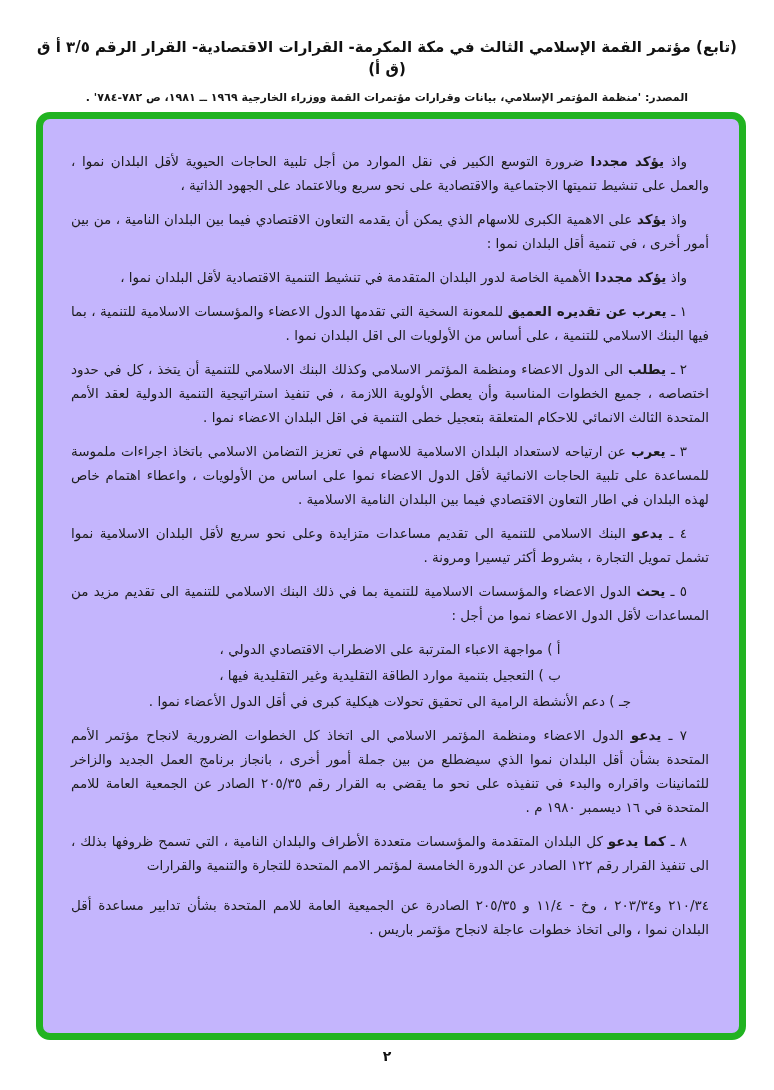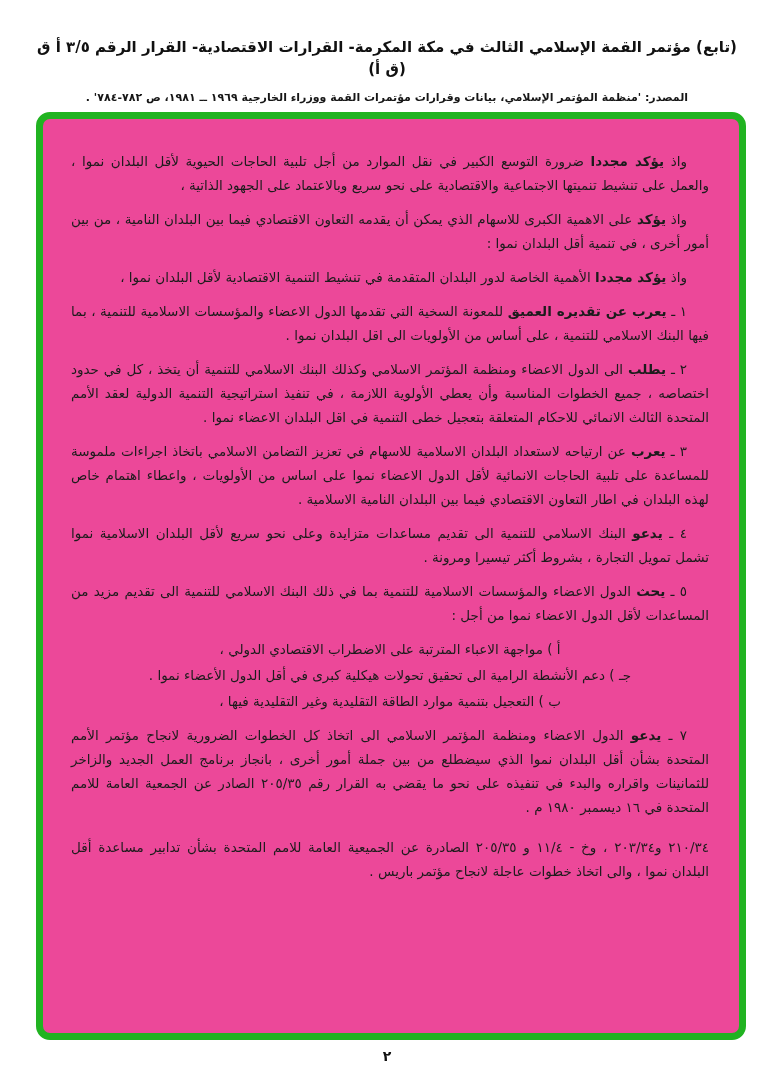--- a/index.html
+++ b/index.html
@@ -16,21 +16,21 @@
     padding:0 28px;line-height:22px;
   }
   .header-source{
     font-size:11px;font-weight:700;color:#161616;margin-top:10px;line-height:15px;
   }
   .content-box{
     position:absolute;top:112px;left:36px;width:710px;height:928px;
     box-sizing:border-box;
     border:7px solid #21b321;border-radius:14px;
     padding:20px 30px 16px 28px;
-    direction:rtl;overflow:hidden;background:#ec4899;
+    direction:rtl;overflow:hidden;background:#c4b5fd;
   }
   .para{
     font-size:13.5px;line-height:24px;text-align:justify;
     margin:10px 0;color:#1c1c1c;
   }
   .para b{font-weight:700;}
   .indent{text-indent:22px;}
   .sub{margin:2px 0;text-align:center;}
   .cont{margin-top:16px;}
   .page-number{
@@ -59,25 +59,26 @@
   <p class="para indent"><span>٢ ـ </span><b>يطلب</b><span> الى الدول الاعضاء ومنظمة المؤتمر الاسلامي وكذلك البنك الاسلامي للتنمية أن يتخذ ، كل في حدود اختصاصه ، جميع الخطوات المناسبة وأن يعطي الأولوية اللازمة ، في تنفيذ استراتيجية التنمية الدولية لعقد الأمم المتحدة الثالث الانمائي للاحكام المتعلقة بتعجيل خطى التنمية في اقل البلدان الاعضاء نموا .</span></p>
 
   <p class="para indent"><span>٣ ـ </span><b>يعرب</b><span> عن ارتياحه لاستعداد البلدان الاسلامية للاسهام في تعزيز التضامن الاسلامي باتخاذ اجراءات ملموسة للمساعدة على تلبية الحاجات الانمائية لأقل الدول الاعضاء نموا على اساس من الأولويات ، واعطاء اهتمام خاص لهذه البلدان في اطار التعاون الاقتصادي فيما بين البلدان النامية الاسلامية .</span></p>
 
   <p class="para indent"><span>٤ ـ </span><b>يدعو</b><span> البنك الاسلامي للتنمية الى تقديم مساعدات متزايدة وعلى نحو سريع لأقل البلدان الاسلامية نموا تشمل تمويل التجارة ، بشروط أكثر تيسيرا ومرونة .</span></p>
 
   <p class="para indent"><span>٥ ـ </span><b>يحث</b><span> الدول الاعضاء والمؤسسات الاسلامية للتنمية بما في ذلك البنك الاسلامي للتنمية الى تقديم مزيد من المساعدات لأقل الدول الاعضاء نموا من أجل :</span></p>
 
   <p class="para sub"><span>أ ) </span><span>مواجهة الاعباء المترتبة على الاضطراب الاقتصادي الدولي ،</span></p>
 
+  <p class="para sub"><span>ب ) </span><span>التعجيل بتنمية موارد الطاقة التقليدية وغير التقليدية فيها ،</span></p>
+
   <p class="para sub"><span>جـ ) </span><span>دعم الأنشطة الرامية الى تحقيق تحولات هيكلية كبرى في أقل الدول الأعضاء نموا .</span></p>
-
-  <p class="para sub"><span>ب ) </span><span>التعجيل بتنمية موارد الطاقة التقليدية وغير التقليدية فيها ،</span></p>
 
 
   <p class="para indent"><span>٧ ـ </span><b>يدعو</b><span> الدول الاعضاء ومنظمة المؤتمر الاسلامي الى اتخاذ كل الخطوات الضرورية لانجاح مؤتمر الأمم المتحدة بشأن أقل البلدان نموا الذي سيضطلع من بين جملة أمور أخرى ، بانجاز برنامج العمل الجديد والزاخر للثمانينات واقراره والبدء في تنفيذه على نحو ما يقضي به القرار رقم ٢٠٥/٣٥ الصادر عن الجمعية العامة للامم المتحدة في ١٦ ديسمبر ١٩٨٠ م .</span></p>
 
+  <p class="para indent"><span>٨ ـ </span><b>كما يدعو</b><span> كل البلدان المتقدمة والمؤسسات متعددة الأطراف والبلدان النامية ، التي تسمح ظروفها بذلك ، الى تنفيذ القرار رقم ١٢٢ الصادر عن الدورة الخامسة لمؤتمر الامم المتحدة للتجارة والتنمية والقرارات</span></p>
 
   <p class="para cont"><span>٢١٠/٣٤ و٢٠٣/٣٤ ، وخ - ١١/٤ و ٢٠٥/٣٥ الصادرة عن الجميعية العامة للامم المتحدة بشأن تدابير مساعدة أقل البلدان نموا ، والى اتخاذ خطوات عاجلة لانجاح مؤتمر باريس .</span></p>
 
 </div>
 
 <div class="page-number">٢</div>
 
 </body></html>

